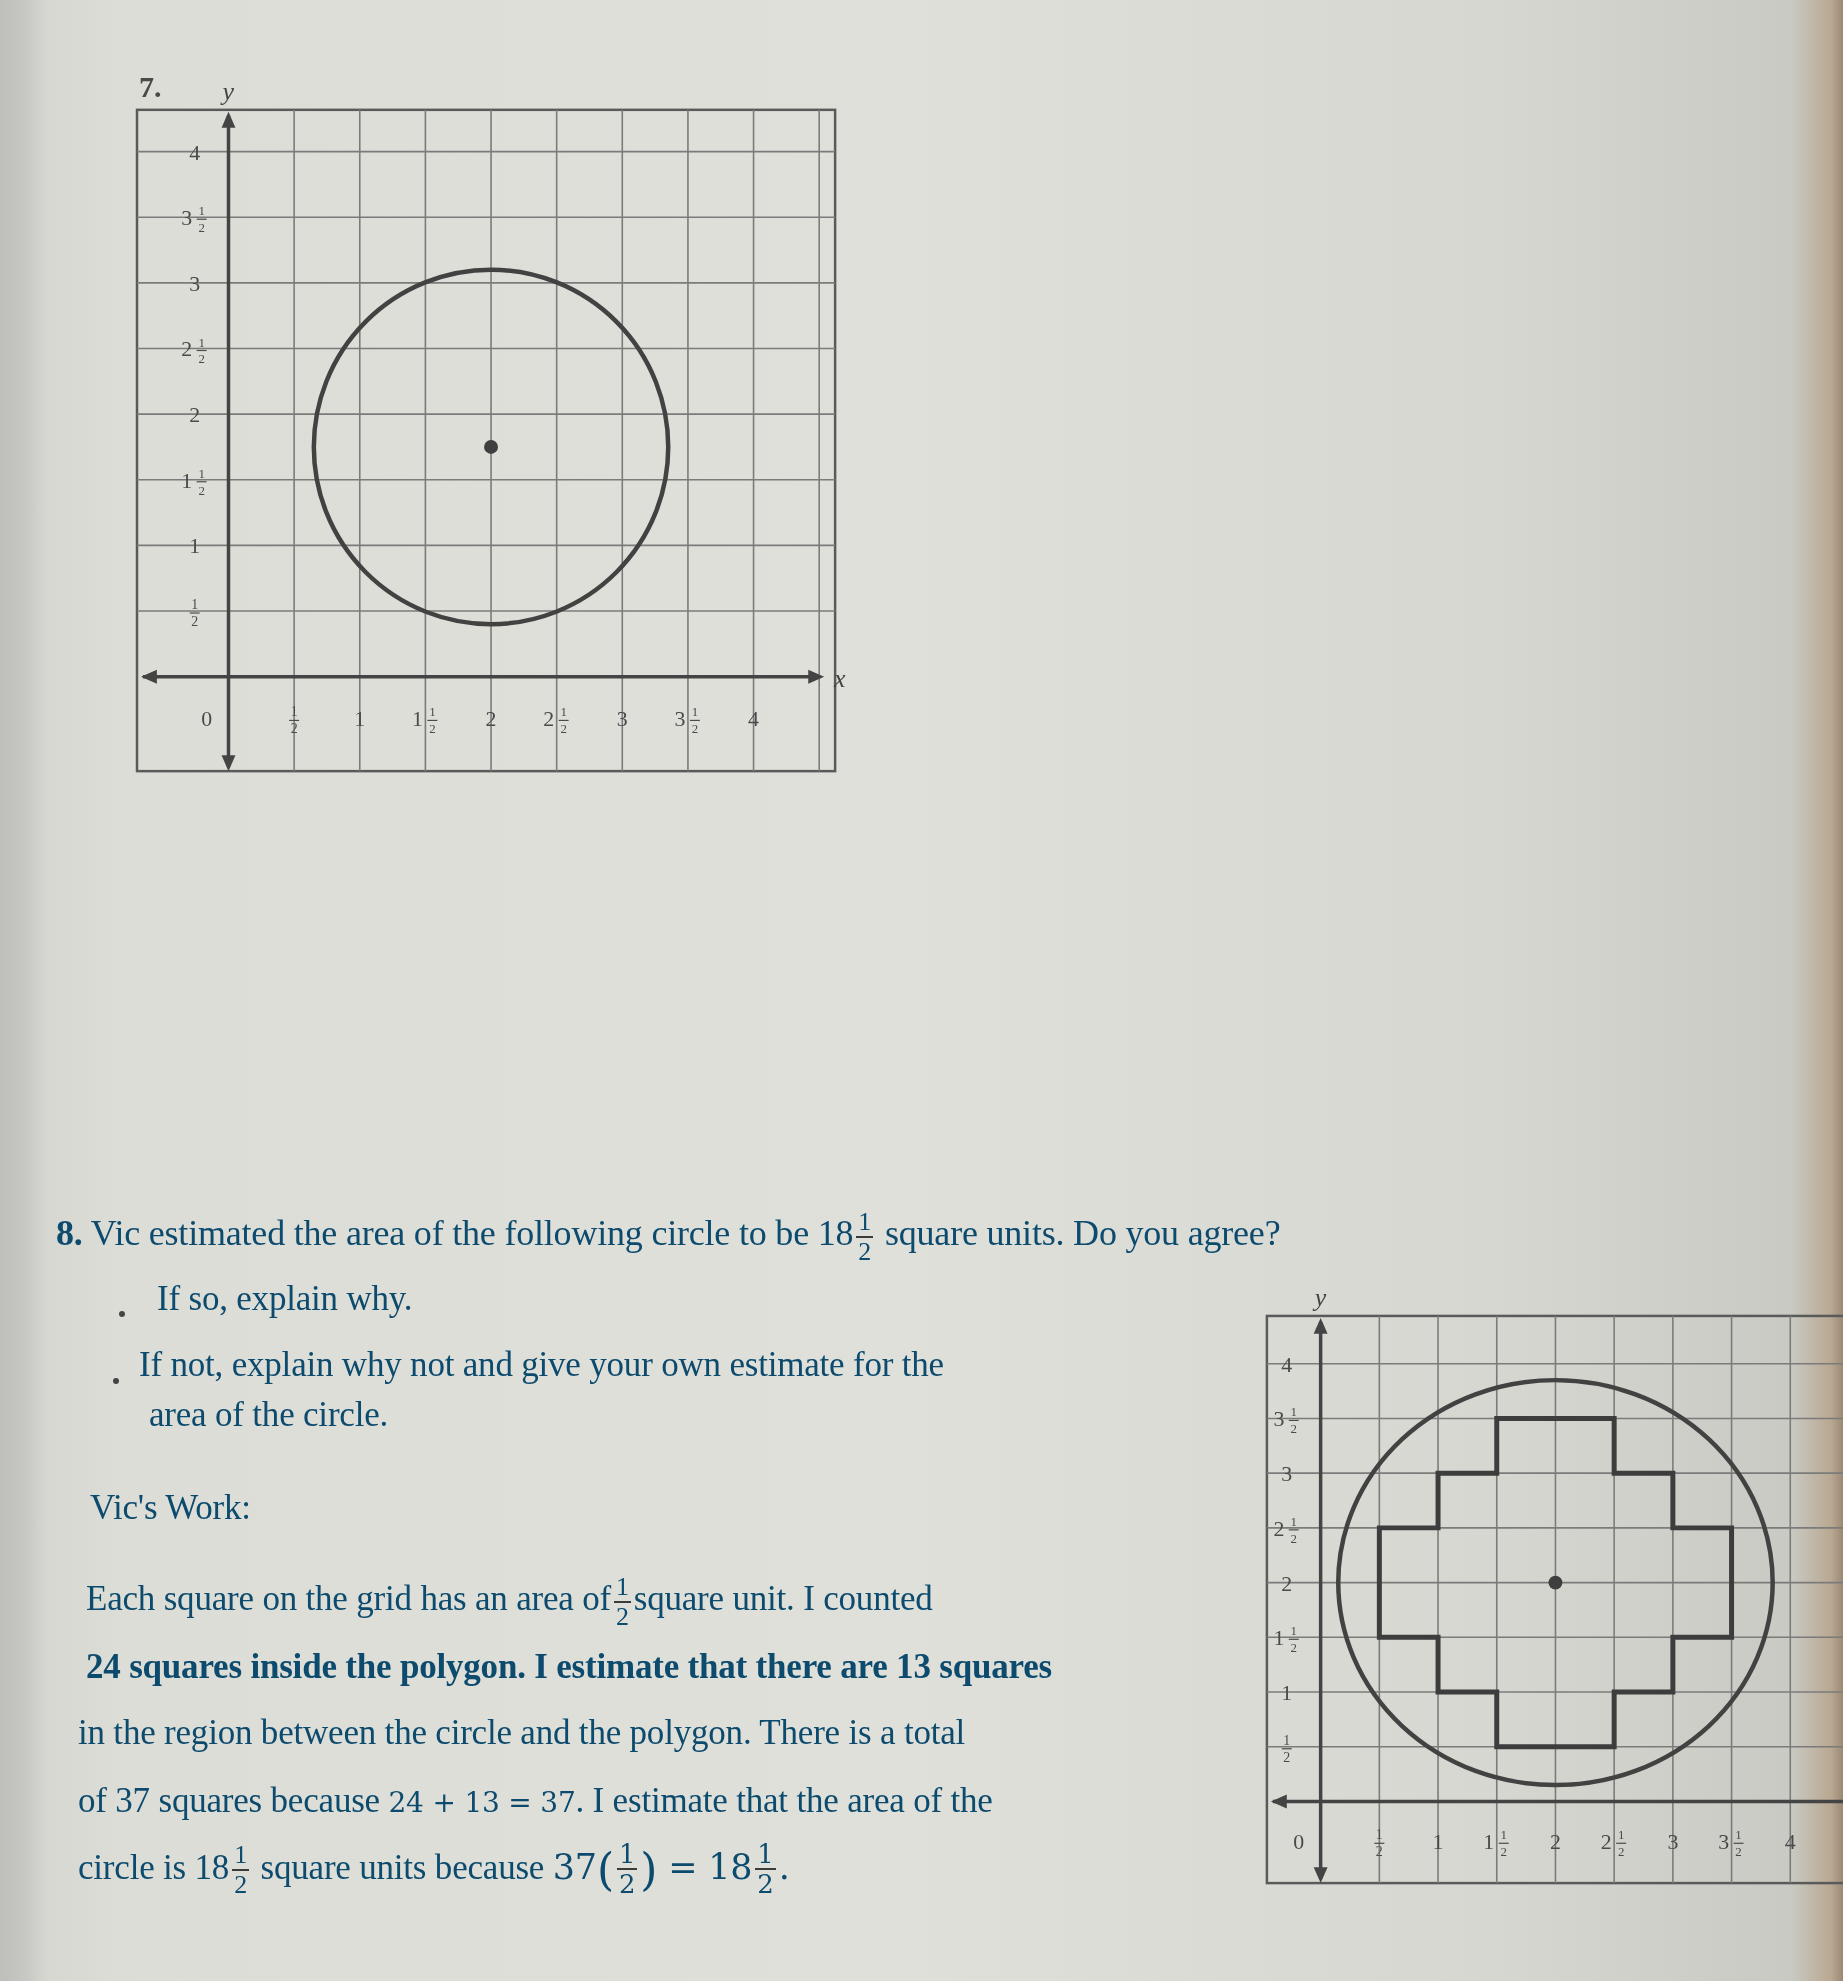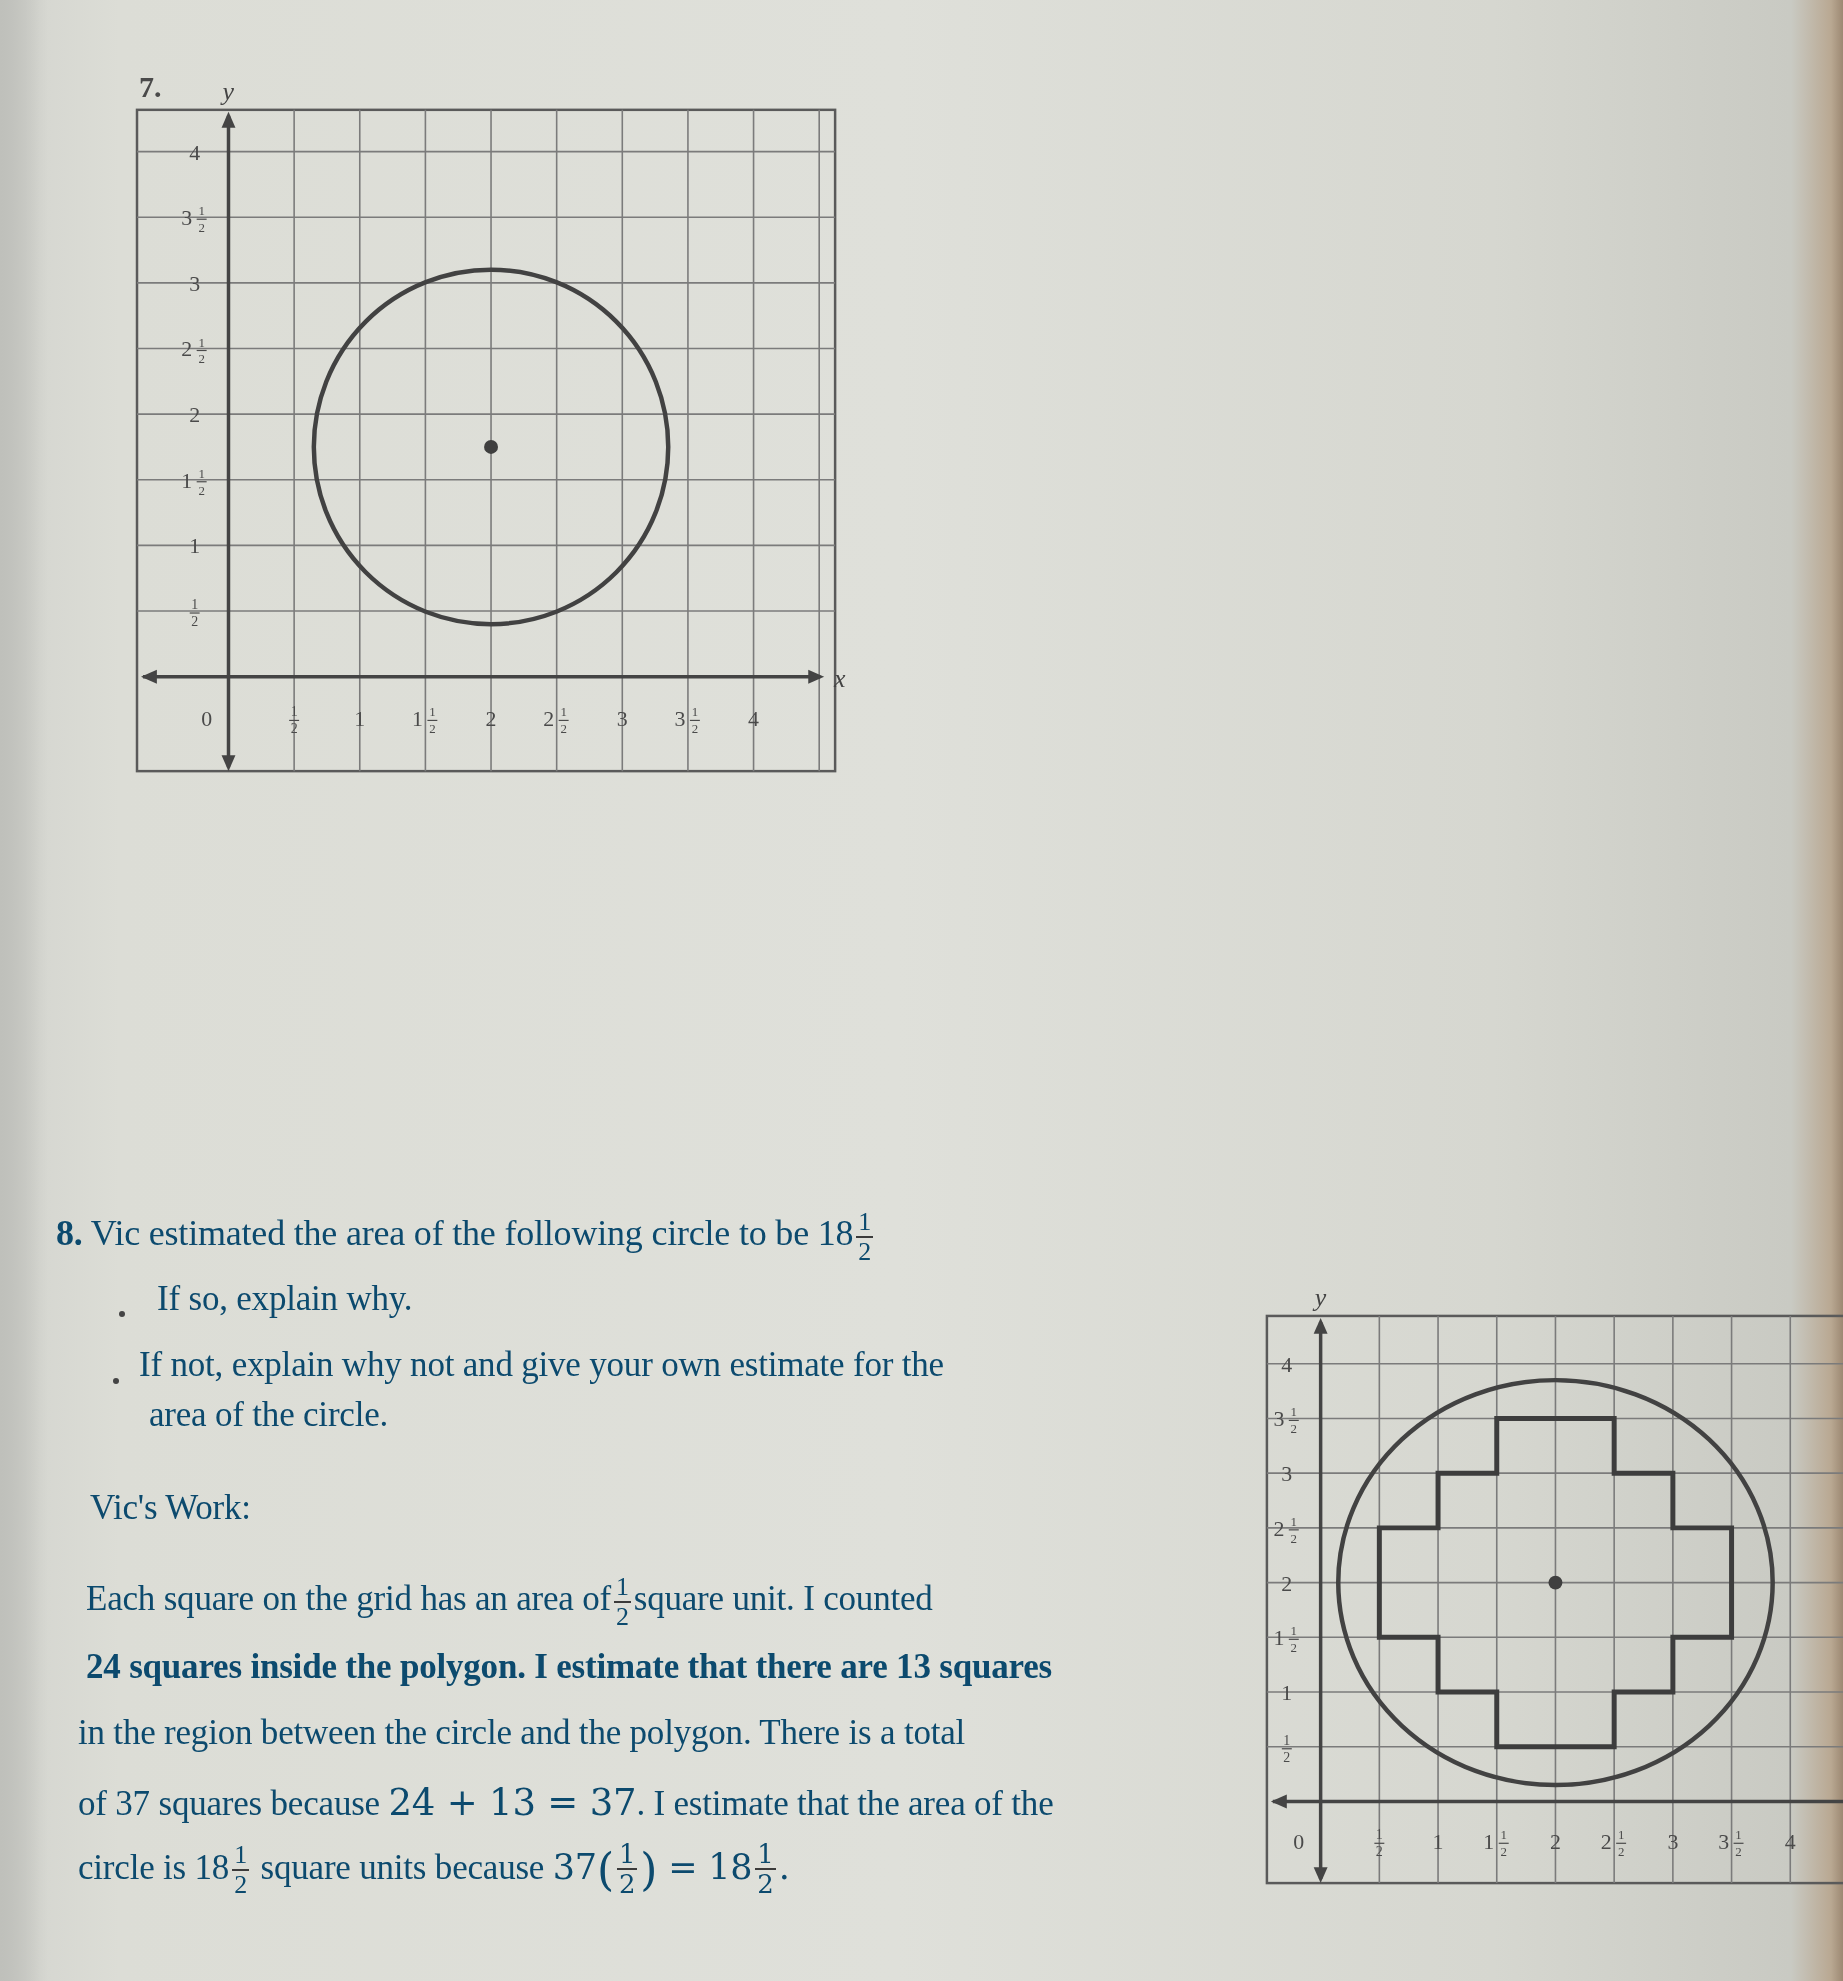--- a/index.html
+++ b/index.html
@@ -142,39 +142,40 @@
         <text x="76" y="80" font-size="22" fill="#4a4a4a" text-anchor="middle" font-family="Liberation Serif, serif">4</text>
       </g>
       <ellipse cx="374" cy="369" rx="178.20000000000002" ry="178.20000000000002" fill="none" stroke="#424242" stroke-width="4.5"></ellipse>
       <circle cx="374" cy="369" r="7" fill="#3f3f3f"></circle>
     </svg>
   </div>
 
 <div class="text-line" style="left:56px; top:1209px; font-size:36px;">
   <span style="font-weight:bold;">8.</span>
   <span>Vic estimated the area of the following circle to be 18</span><span class="frac"><span class="num">1</span><span class="den">2</span></span>
+  <span>square units. Do you agree?</span>
 </div>
 
 <div class="bullet" style="left:119px; top:1311px;"></div>
 <div class="text-line" style="left:157px; top:1279px;">If so, explain why.</div>
 
 <div class="bullet" style="left:113px; top:1378px;"></div>
 <div class="text-line" style="left:139px; top:1345px;">If not, explain why not and give your own estimate for the</div>
 <div class="text-line" style="left:149px; top:1395px;">area of the circle.</div>
 
 <div class="text-line" style="left:90px; top:1488px;">Vic's Work:</div>
 
 <div class="text-line" style="left:86px; top:1574px;">
   <span>Each square on the grid has an area of</span><span class="frac"><span class="num">1</span><span class="den">2</span></span><span>square unit. I counted</span>
 </div>
 <div class="text-line" style="left:86px; top:1647px;font-weight:bold;">24 squares inside the polygon. I estimate that there are 13 squares</div>
 <div class="text-line" style="left:78px; top:1713px;">in the region between the circle and the polygon. There is a total</div>
 <div class="text-line" style="left:78px; top:1781px;">
   <span>of 37 squares because</span>
-  <span style="font-family:'DejaVu Serif', serif; font-size:37px;">24 + 13 = 37</span><span>. I estimate that the area of the</span>
+  <span style="font-family:'DejaVu Serif', serif; font-size:28px;">24 + 13 = 37</span><span>. I estimate that the area of the</span>
 </div>
 <div class="text-line" style="left:78px; top:1841px;">
   <span>circle is 18</span><span class="frac"><span class="num">1</span><span class="den">2</span></span>
   <span>square units because</span>
   <span style="font-family:'DejaVu Serif', serif;"><span>37</span><span class="paren">(</span><span class="frac"><span class="num">1</span><span class="den">2</span></span><span class="paren">)</span> <span>= 18</span><span class="frac"><span class="num">1</span><span class="den">2</span></span><span>.</span></span>
 </div>
 
 <div class="graph" id="graph2" style="left:1249px; top:1284px;">
     <svg width="597" height="637" viewBox="0 0 600 640">
       <rect x="18" y="32" width="640" height="570" fill="none" stroke="#5a5a5a" stroke-width="2.5"></rect>

